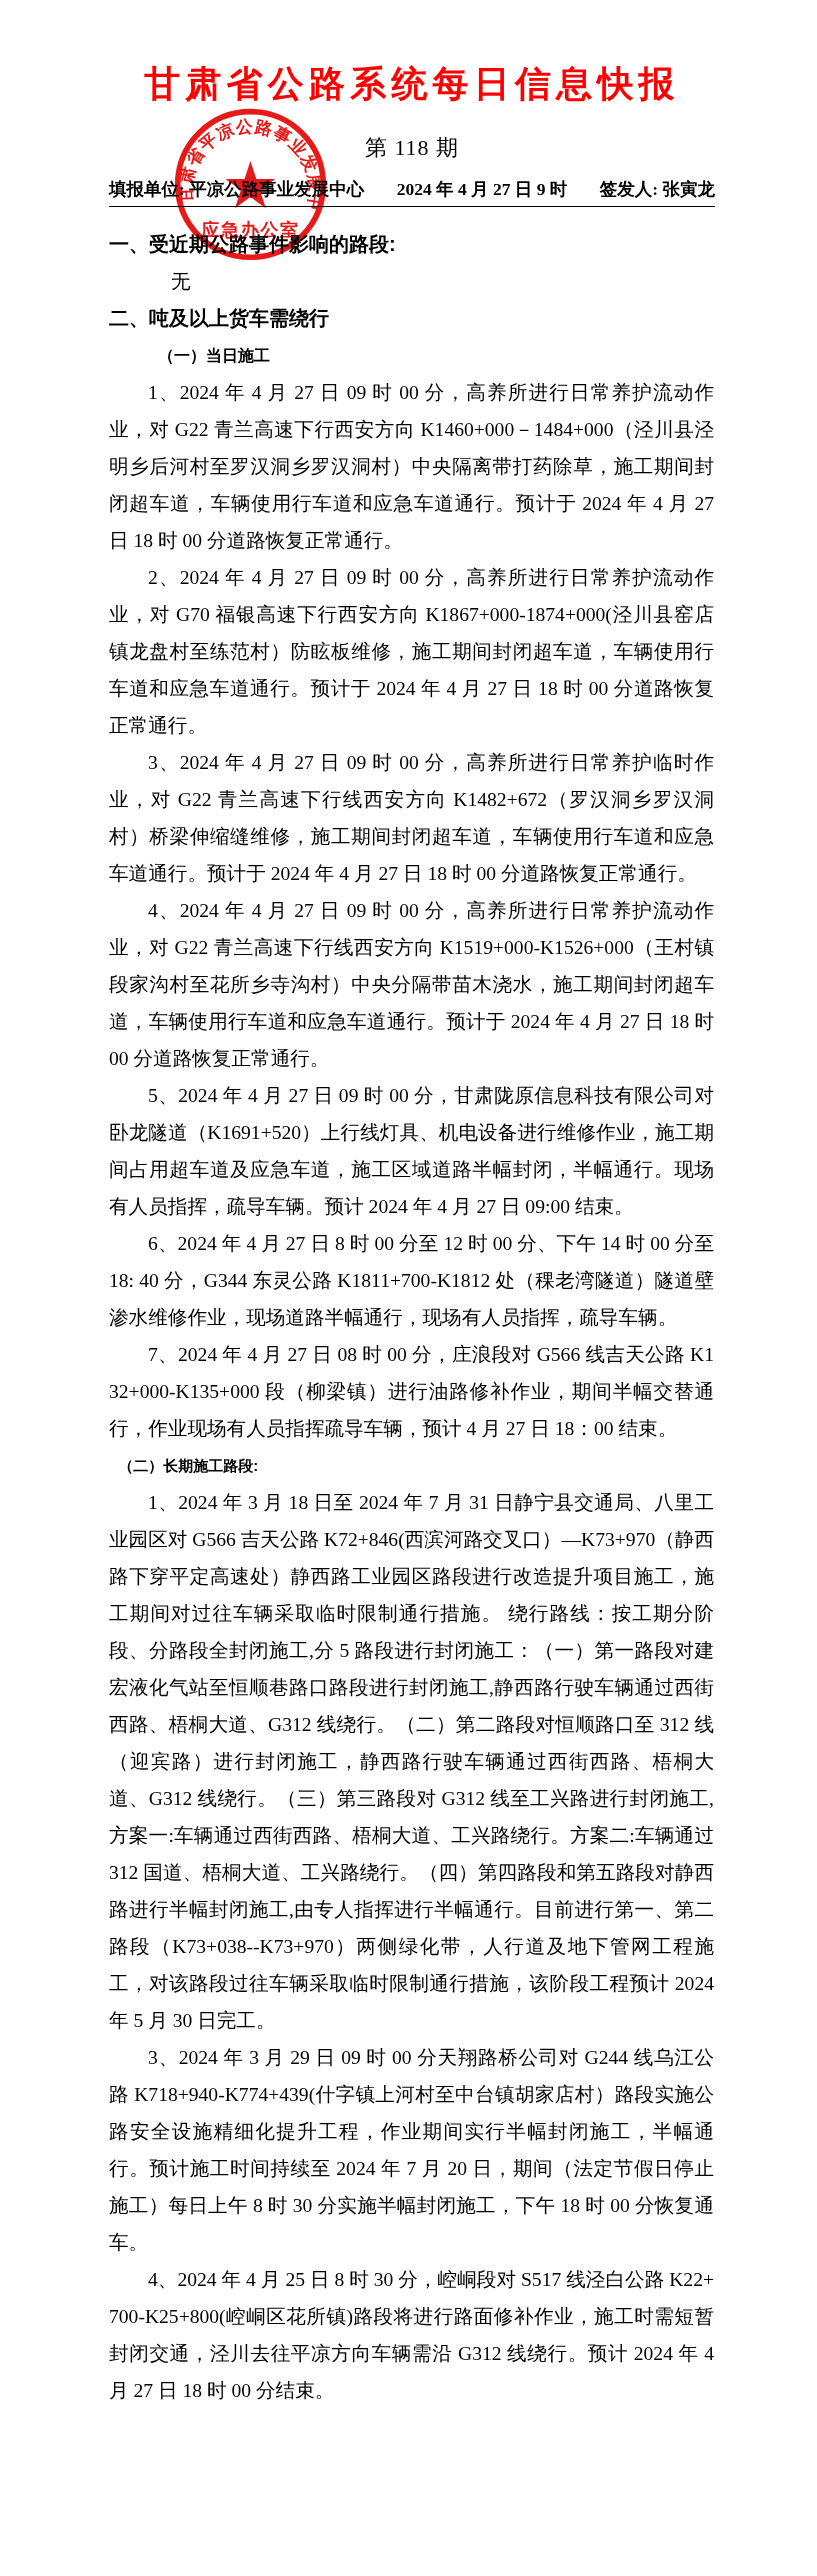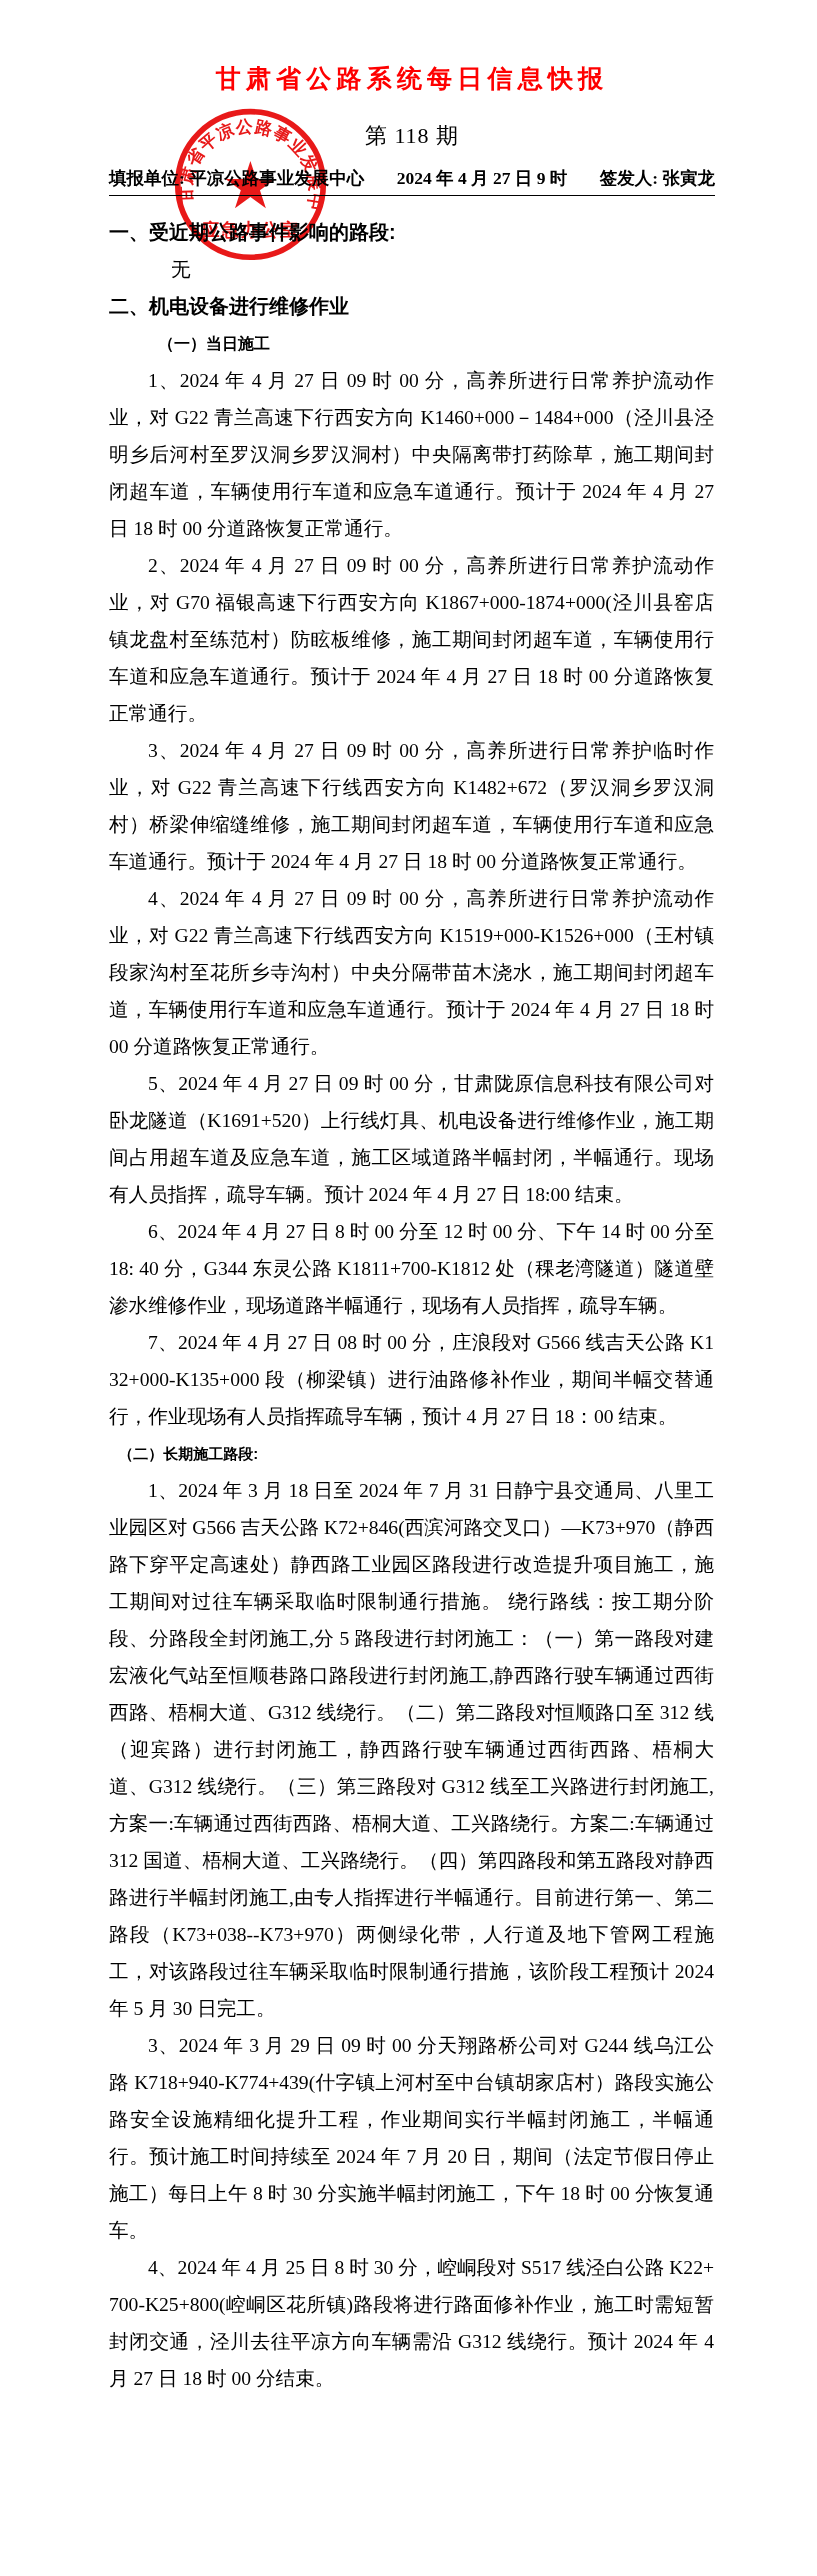--- a/index.html
+++ b/index.html
@@ -9,21 +9,21 @@
     background:#ffffff;
     overflow:hidden;
     font-family:"Liberation Serif","DejaVu Serif",serif;
     color:#000;
   }
   
   .header{padding:0 103px 0 109px;}
   .doc-title{
     margin-top:66px;
     text-align:center;
-    font-size:25px;
+    font-size:36px;
     font-weight:bold;
     letter-spacing:5.2px;
     color:#fe0000;
     line-height:1.05;
     white-space:nowrap;
   }
   .issue-line{
     margin-top:29px;
     text-align:center;
     font-size:22px;
@@ -106,27 +106,27 @@
     <div class="info-row">
       <span>填报单位: 平凉公路事业发展中心</span>
       <span>2024 年 4 月 27 日 9 时</span>
       <span>签发人: 张寅龙</span>
     </div>
   </div>
 
   <div class="body-text" id="doc-body">
       <div class="blk h1">一、受近期公路事件影响的路段:</div>
       <div class="blk none">无</div>
-      <div class="blk h1">二、机电设备进行维修作业</div>
+      <div class="blk h1">二、吨及以上货车需绕行</div>
       <div class="blk h2">（一）当日施工</div>
       <div class="blk para">1、2024 年 4 月 27 日 09 时 00 分，高养所进行日常养护流动作业，对 G22 青兰高速下行西安方向 K1460+000－1484+000（泾川县泾明乡后河村至罗汉洞乡罗汉洞村）中央隔离带打药除草，施工期间封闭超车道，车辆使用行车道和应急车道通行。预计于 2024 年 4 月 27 日 18 时 00 分道路恢复正常通行。</div>
       <div class="blk para">2、2024 年 4 月 27 日 09 时 00 分，高养所进行日常养护流动作业，对 G70 福银高速下行西安方向 K1867+000-1874+000(泾川县窑店镇龙盘村至练范村）防眩板维修，施工期间封闭超车道，车辆使用行车道和应急车道通行。预计于 2024 年 4 月 27 日 18 时 00 分道路恢复正常通行。</div>
       <div class="blk para">3、2024 年 4 月 27 日 09 时 00 分，高养所进行日常养护临时作业，对 G22 青兰高速下行线西安方向 K1482+672（罗汉洞乡罗汉洞村）桥梁伸缩缝维修，施工期间封闭超车道，车辆使用行车道和应急车道通行。预计于 2024 年 4 月 27 日 18 时 00 分道路恢复正常通行。</div>
       <div class="blk para">4、2024 年 4 月 27 日 09 时 00 分，高养所进行日常养护流动作业，对 G22 青兰高速下行线西安方向 K1519+000-K1526+000（王村镇段家沟村至花所乡寺沟村）中央分隔带苗木浇水，施工期间封闭超车道，车辆使用行车道和应急车道通行。预计于 2024 年 4 月 27 日 18 时 00 分道路恢复正常通行。</div>
-      <div class="blk para">5、2024 年 4 月 27 日 09 时 00 分，甘肃陇原信息科技有限公司对卧龙隧道（K1691+520）上行线灯具、机电设备进行维修作业，施工期间占用超车道及应急车道，施工区域道路半幅封闭，半幅通行。现场有人员指挥，疏导车辆。预计 2024 年 4 月 27 日 18:00 结束。</div>
+      <div class="blk para">5、2024 年 4 月 27 日 09 时 00 分，甘肃陇原信息科技有限公司对卧龙隧道（K1691+520）上行线灯具、机电设备进行维修作业，施工期间占用超车道及应急车道，施工区域道路半幅封闭，半幅通行。现场有人员指挥，疏导车辆。预计 2024 年 4 月 27 日 09:00 结束。</div>
       <div class="blk para">6、2024 年 4 月 27 日 8 时 00 分至 12 时 00 分、下午 14 时 00 分至 18: 40 分，G344 东灵公路 K1811+700-K1812 处（稞老湾隧道）隧道壁渗水维修作业，现场道路半幅通行，现场有人员指挥，疏导车辆。</div>
       <div class="blk para">7、2024 年 4 月 27 日 08 时 00 分，庄浪段对 G566 线吉天公路 K132+000-K135+000 段（柳梁镇）进行油路修补作业，期间半幅交替通行，作业现场有人员指挥疏导车辆，预计 4 月 27 日 18：00 结束。</div>
       <div class="blk h2-left">（二）长期施工路段:</div>
       <div class="blk para">1、2024 年 3 月 18 日至 2024 年 7 月 31 日静宁县交通局、八里工业园区对 G566 吉天公路 K72+846(西滨河路交叉口）—K73+970（静西路下穿平定高速处）静西路工业园区路段进行改造提升项目施工，施工期间对过往车辆采取临时限制通行措施。 绕行路线：按工期分阶段、分路段全封闭施工,分 5 路段进行封闭施工：（一）第一路段对建宏液化气站至恒顺巷路口路段进行封闭施工,静西路行驶车辆通过西街西路、梧桐大道、G312 线绕行。（二）第二路段对恒顺路口至 312 线（迎宾路）进行封闭施工，静西路行驶车辆通过西街西路、梧桐大道、G312 线绕行。（三）第三路段对 G312 线至工兴路进行封闭施工,方案一:车辆通过西街西路、梧桐大道、工兴路绕行。方案二:车辆通过 312 国道、梧桐大道、工兴路绕行。（四）第四路段和第五路段对静西路进行半幅封闭施工,由专人指挥进行半幅通行。目前进行第一、第二路段（K73+038--K73+970）两侧绿化带，人行道及地下管网工程施工，对该路段过往车辆采取临时限制通行措施，该阶段工程预计 2024 年 5 月 30 日完工。</div>
       <div class="blk para">3、2024 年 3 月 29 日 09 时 00 分天翔路桥公司对 G244 线乌江公路 K718+940-K774+439(什字镇上河村至中台镇胡家店村）路段实施公路安全设施精细化提升工程，作业期间实行半幅封闭施工，半幅通行。预计施工时间持续至 2024 年 7 月 20 日，期间（法定节假日停止施工）每日上午 8 时 30 分实施半幅封闭施工，下午 18 时 00 分恢复通车。</div>
       <div class="blk para">4、2024 年 4 月 25 日 8 时 30 分，崆峒段对 S517 线泾白公路 K22+700-K25+800(崆峒区花所镇)路段将进行路面修补作业，施工时需短暂封闭交通，泾川去往平凉方向车辆需沿 G312 线绕行。预计 2024 年 4 月 27 日 18 时 00 分结束。</div>
     </div>
 
 </div>
 

